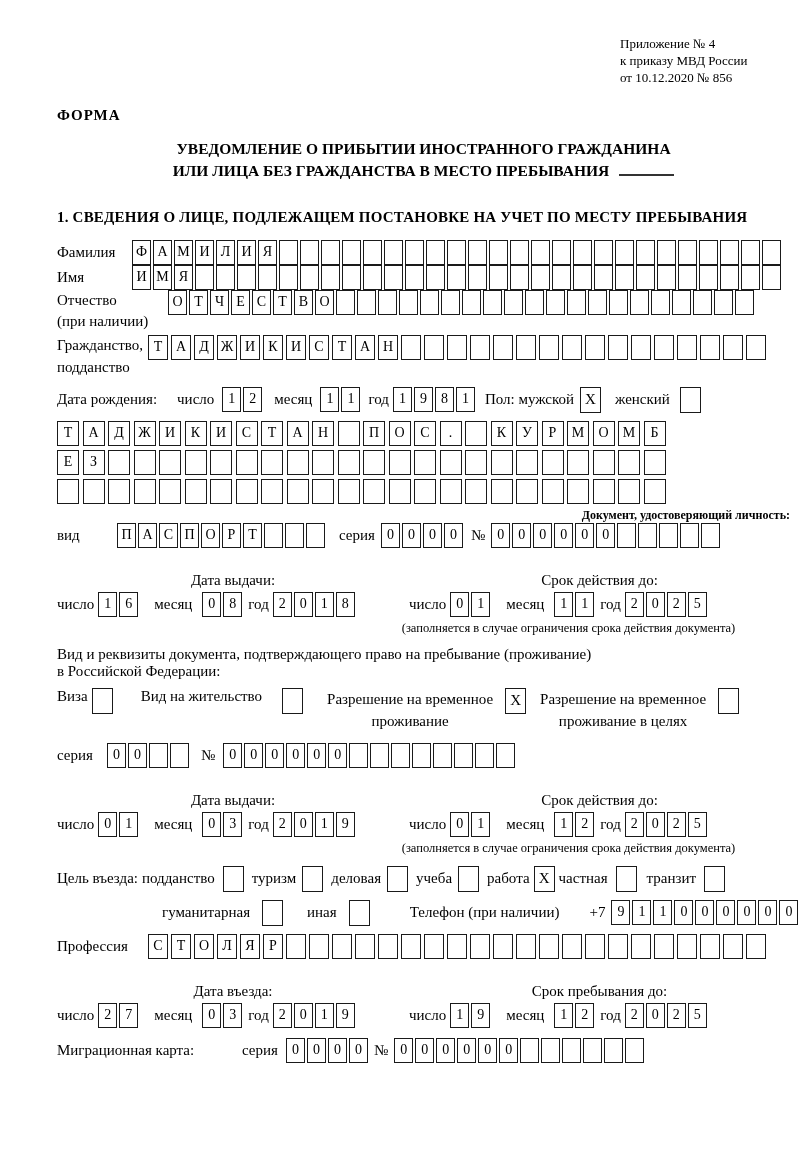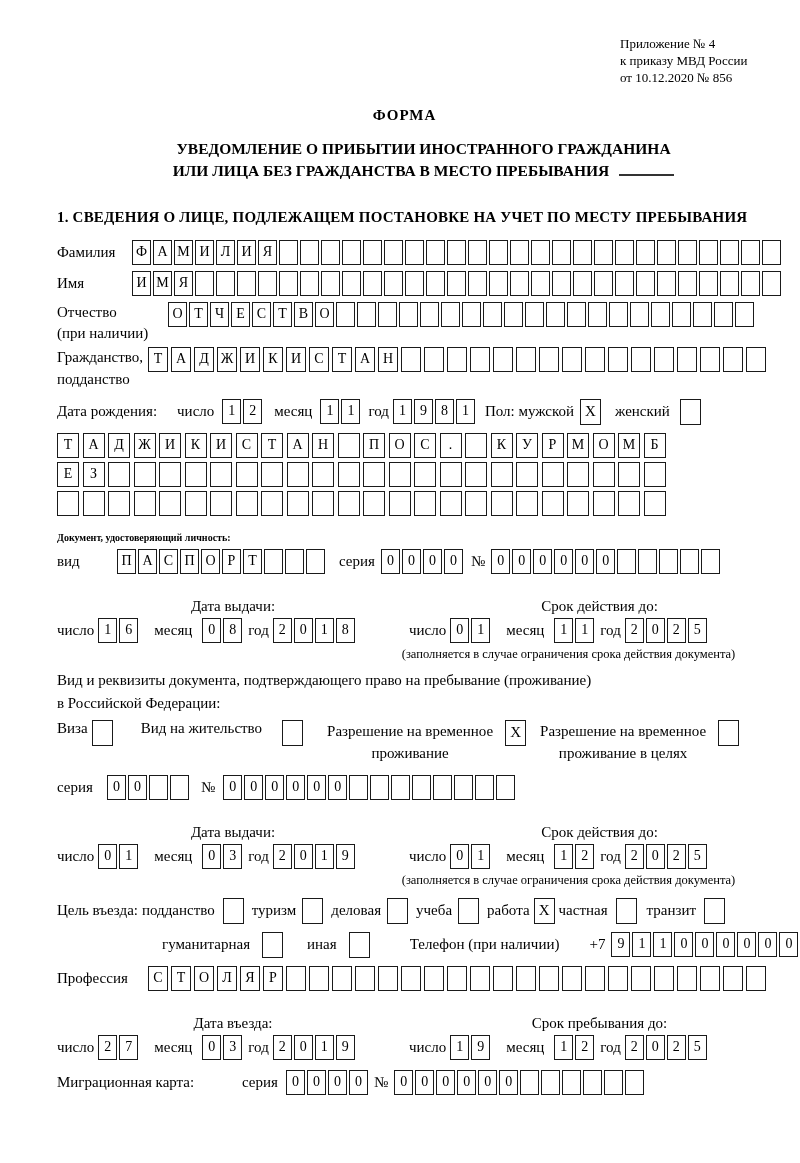--- a/index.html
+++ b/index.html
@@ -5,21 +5,21 @@
   html,body { margin:0; padding:0; background:#fff; }
   body {
     width:800px; height:1163px; overflow:hidden;
     font-family:"Liberation Serif","DejaVu Serif",serif;
     color:#000; font-size:15px;
   }
   .page { padding:36px 10px 0 57px; width:733px; }
 
   .appendix { margin-left:563px; font-size:13px; line-height:1.3; }
   .edition  { margin-left:563px; font-size:12px; line-height:1.3; margin-top:5px; }
-  .form-label { text-align:center; padding-right:38px; font-weight:bold; font-size:15px; margin-top:20px; letter-spacing:1px; }
+  .form-label { text-align:left; padding-right:38px; font-weight:bold; font-size:15px; margin-top:20px; letter-spacing:1px; }
 
   .title { text-align:center; font-weight:bold; font-size:15.5px; line-height:1.45; margin-top:14px; }
   .title-underline { display:inline-block; width:55px; border-bottom:2px solid #333; height:14px; margin-left:10px; }
 
   .section-heading { font-weight:bold; font-size:15px; margin-top:26px; letter-spacing:.2px; }
 
   .row { display:flex; align-items:center; }
   .row-top { display:flex; align-items:flex-start; }
   .lbl { font-size:15px; white-space:nowrap; }
   .sublbl { font-size:15px; }
@@ -32,36 +32,36 @@
   }
   .cells-med .cell  { width:20px; margin-right:3px; }
   .cells-wide .cell { width:22px; margin-right:3.5px; }
   .cb {
     box-sizing:border-box; display:inline-block; flex:0 0 auto;
     width:21px; height:26px; border:1.6px solid #1a1a1a;
     text-align:center; font-size:15px; line-height:22px; background:#fff;
   }
 
   .labelcol { line-height:1.45; }
-  .doc-heading { text-align:left; font-weight:bold; font-size:10px; margin-top:12px; }
+  .doc-heading { text-align:right; font-weight:bold; font-size:12px; margin-top:0; }
 
   .dg { display:flex; margin-top:8px; }
   .dg-col1 { width:352px; flex:0 0 352px; }
   .dg-col2 { flex:1; }
   .dg-head { text-align:center; font-size:15px; margin-bottom:3px;margin-top:16px; }
   .dg-row { display:flex; align-items:center; }
   .dg-row .lbl { margin-right:4px; }
   .dg-note { font-size:12.5px; margin-top:4px; white-space:nowrap; margin-left:-62px;text-align:center; }
 
   .center-lbl { text-align:center; line-height:1.5; font-size:15px; }
 
   .ml4{margin-left:4px}.ml6{margin-left:6px}.ml8{margin-left:8px}.ml10{margin-left:10px}
   .ml12{margin-left:12px}.ml14{margin-left:14px}.ml20{margin-left:20px}.ml24{margin-left:24px}
   .ml28{margin-left:28px}.ml40{margin-left:40px}
-  .mt6{margin-top:6px}.mt8{margin-top:8px}.mt10{margin-top:10px}.mt14{margin-top:14px}
+  .mt6{margin-top:0}.mt8{margin-top:8px}.mt10{margin-top:10px}.mt14{margin-top:14px}
 </style>
 </head>
 <body>
 
 <div class="page">
 
   <div class="appendix">
     <div>Приложение № 4</div>
     <div>к приказу МВД России</div>
     <div>от 10.12.2020 № 856</div>

